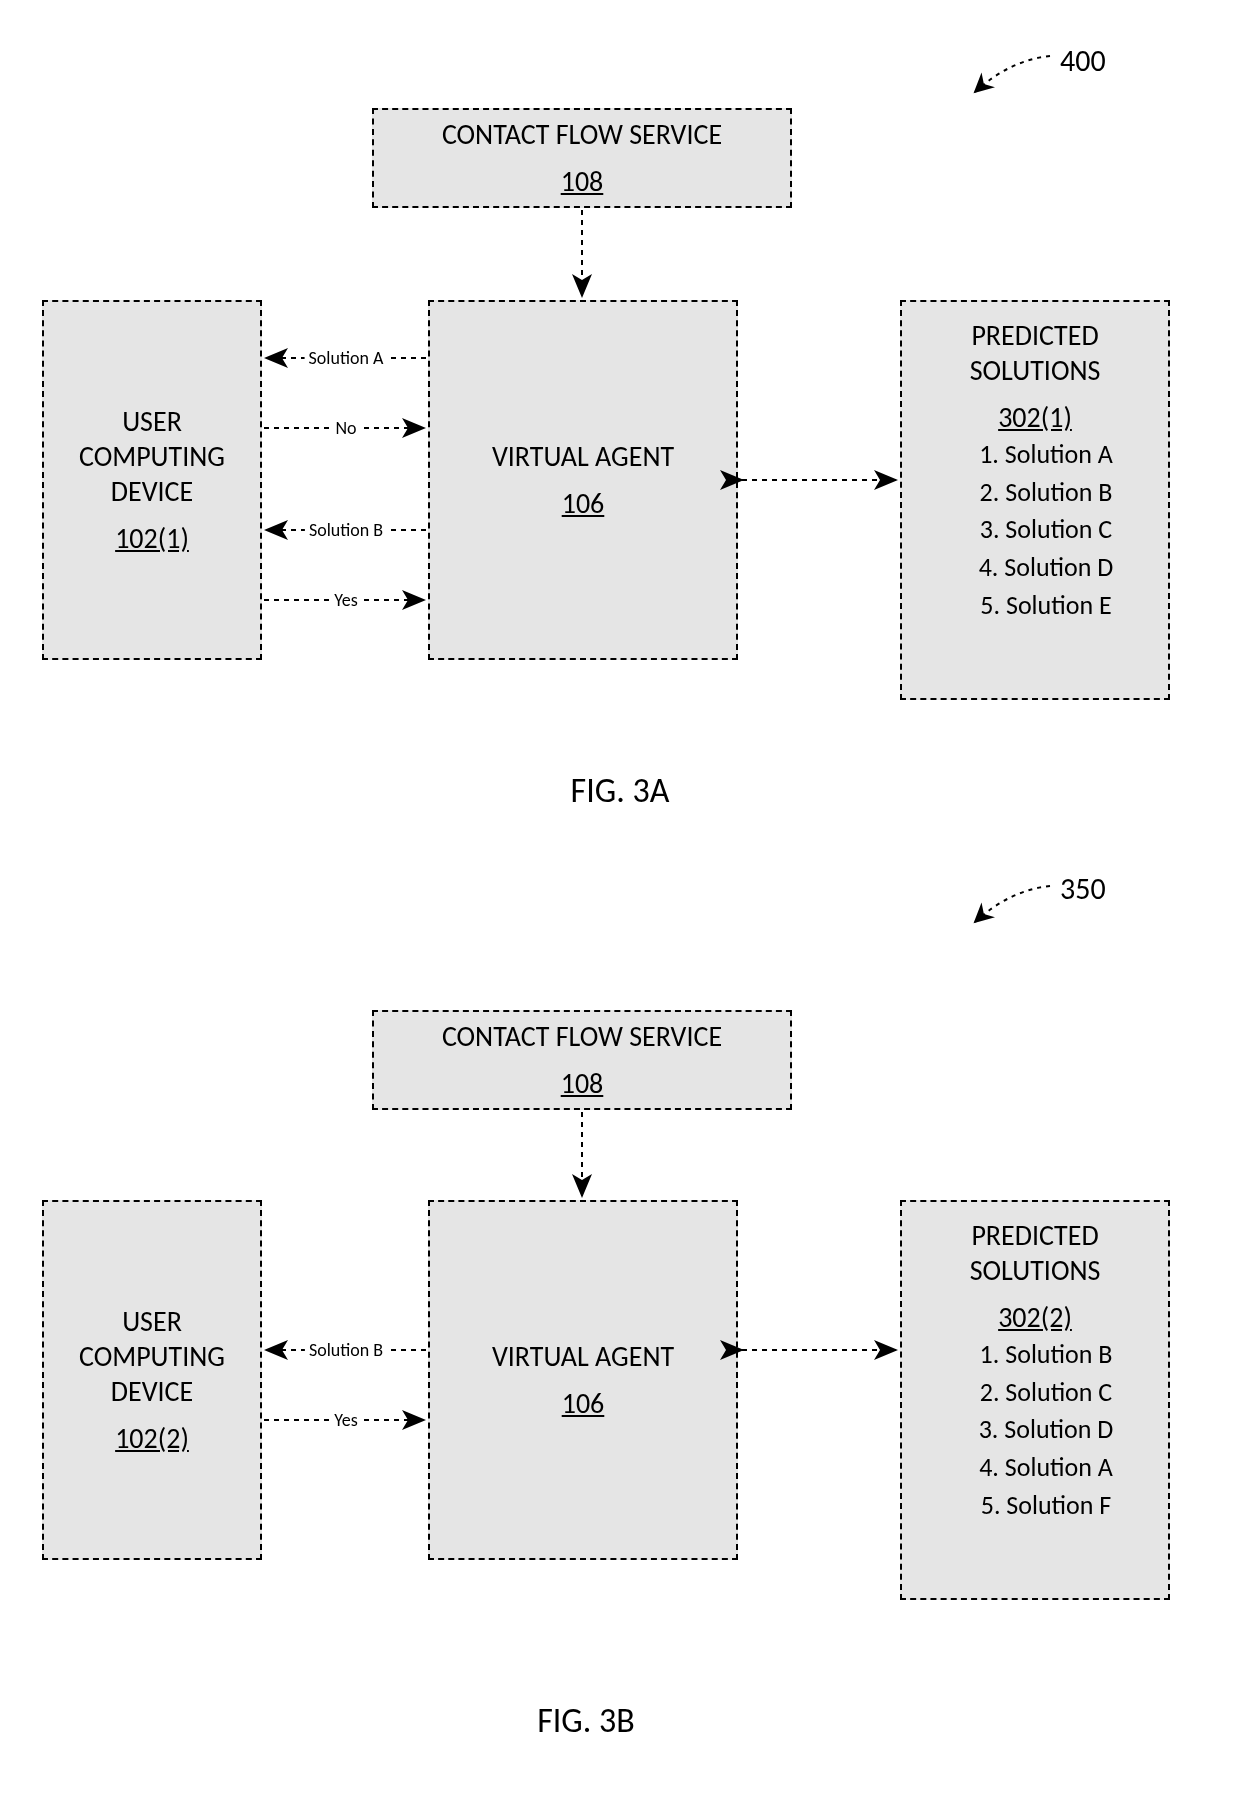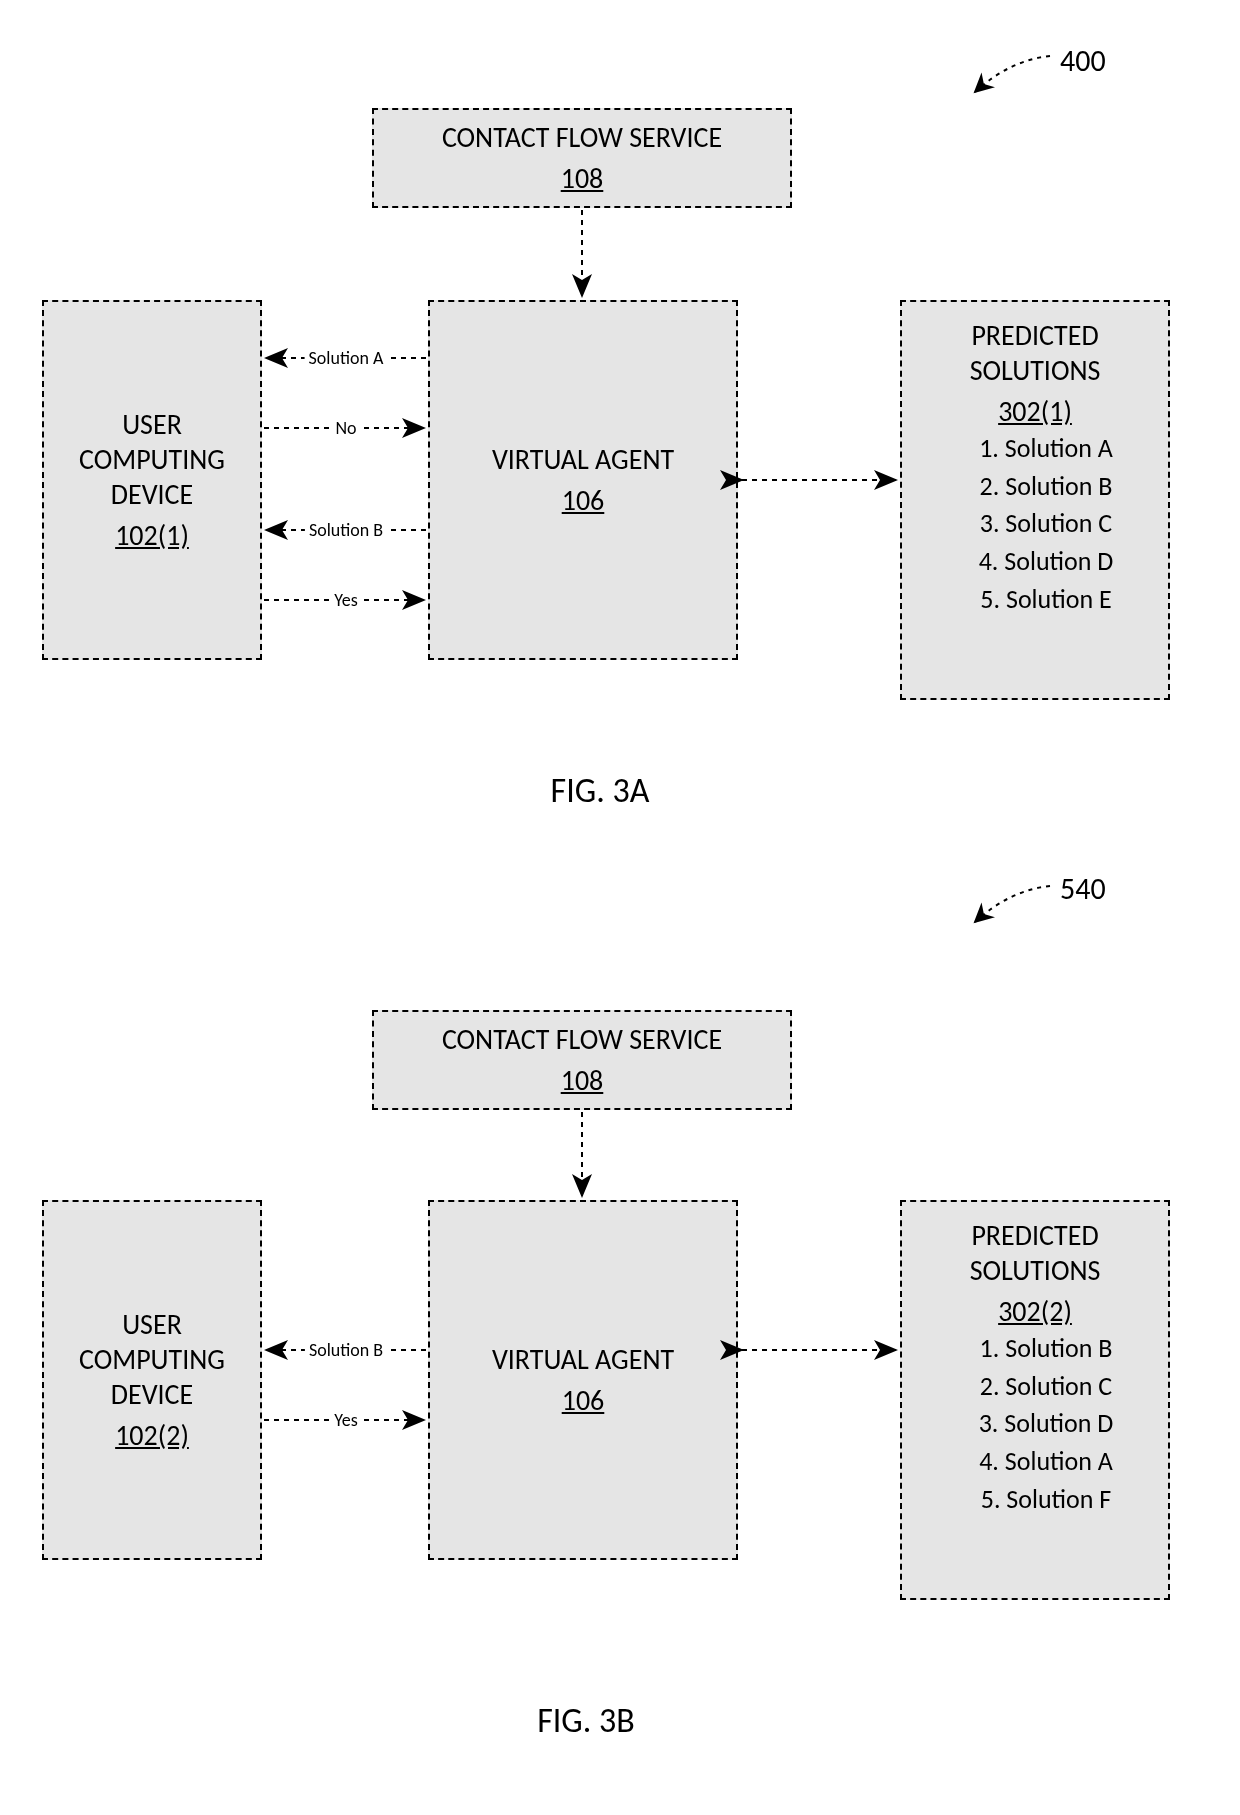--- a/index.html
+++ b/index.html
@@ -16,21 +16,21 @@
   }
   .box {
     position: absolute;
     border: 2px dashed #000;
     background: #e5e5e5;
     text-align: center;
     padding: 10px 8px;
     box-sizing: border-box;
   }
   .box .title { font-size: 28px; line-height: 1.25; }
-  .box .ref { font-size: 28px; text-decoration: underline; margin-top: 6px; }
+  .box .ref { font-size: 28px; text-decoration: underline; margin-top: 12px; }
   .stack { display:flex; flex-direction:column; justify-content:center; align-items:center; height:100%; }
   .pred-box { text-align: center; }
   .pred-box .list { text-align:center; font-size:26px; line-height:1.45; margin-top:1px; padding-left:22px; }
   .fig-label { position:absolute; font-size:34px; width:200px; text-align:center; }
   .ref-num   { position:absolute; font-size:30px; }
   svg.overlay { position:absolute; left:0; top:0; }
   .edge-label {
     position:absolute; font-size:18px; background:#fff; padding:0 4px;
     transform: translate(-50%, -50%); white-space:nowrap;
   }
@@ -103,23 +103,23 @@
 
     <line x1="264" y1="600" x2="424" y2="600" stroke="#000" stroke-width="2" stroke-dasharray="5 5" marker-end="url(#arrA)"></line>
 
     <line x1="742" y1="480" x2="896" y2="480" stroke="#000" stroke-width="2" stroke-dasharray="5 5" marker-end="url(#arrA)" marker-start="url(#arrA)"></line>
   </svg>
   <div class="edge-label" style="left:346px; top:358px;">Solution A</div>
   <div class="edge-label" style="left:346px; top:428px;">No</div>
   <div class="edge-label" style="left:346px; top:530px;">Solution B</div>
   <div class="edge-label" style="left:346px; top:600px;">Yes</div>
 
-  <div class="fig-label" style="left:500px; top:770px;">FIG. 3A</div>
+  <div class="fig-label" style="left:520px; top:770px;">FIG. 3A</div>
 
-  <div class="ref-num" style="left:1060px; top:870px;">540</div>
+  <div class="ref-num" style="left:1060px; top:870px;">350</div>
   <svg class="overlay" width="1240" height="1000" style="top:830px;">
     <defs>
       <marker id="ah2" markerWidth="12" markerHeight="12" refX="9" refY="5" orient="auto">
         <path d="M0,0 L10,5 L0,10 L3,5 Z" fill="#000"></path>
       </marker>
     </defs>
     <path d="M1050,56 Q1010,60 975,92" fill="none" stroke="#000" stroke-width="2" stroke-dasharray="4 5" marker-end="url(#ah2)"></path>
   </svg>
 
   <div class="box" style="left:372px; top:1010px; width:420px; height:100px;">

